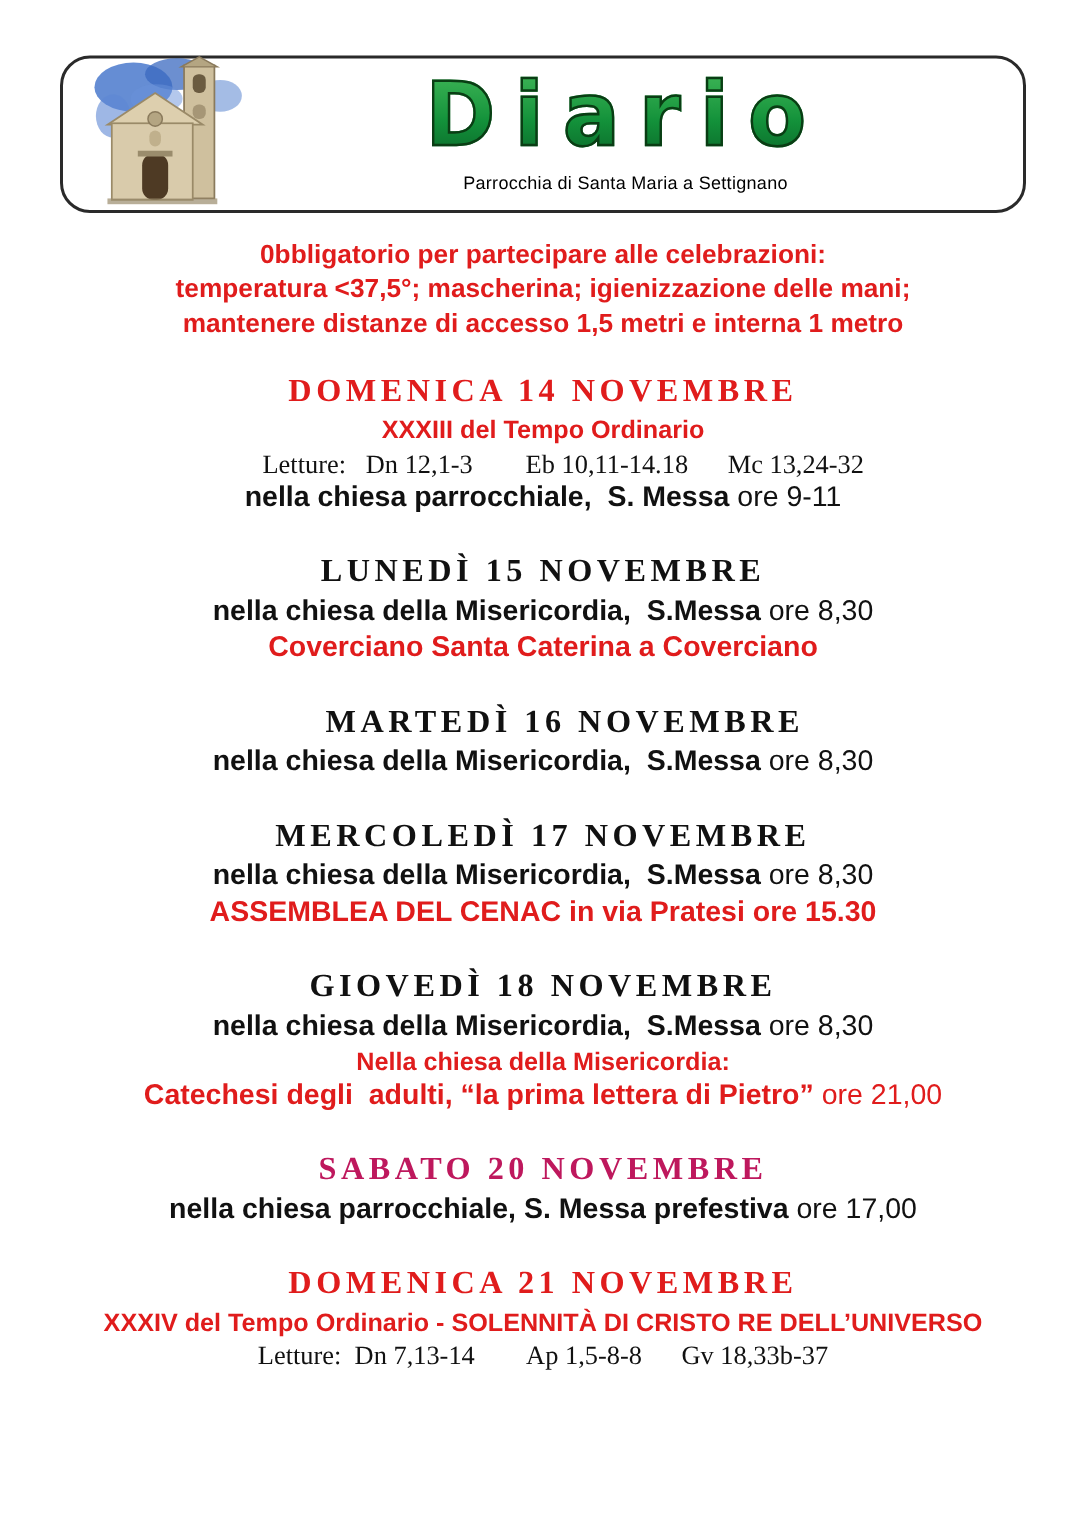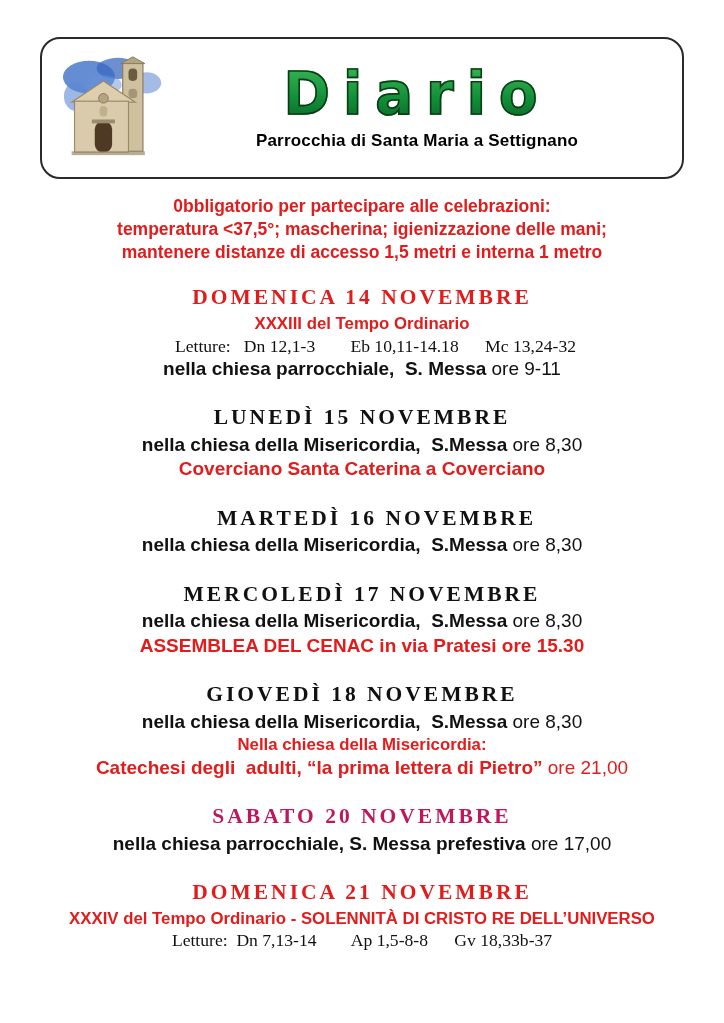--- a/index.html
+++ b/index.html
@@ -3,35 +3,35 @@
 <meta charset="utf-8">
 <style>
   html,body{margin:0;padding:0;background:#ffffff;}
   .page{
     width:724px;min-height:1023px;margin:0 auto;background:#ffffff;
     font-family:"Liberation Sans",sans-serif;color:#111;
     box-sizing:border-box;padding-top:37px;overflow:hidden;
   }
   
   .header-box{
-    margin:0 40px;height:142px;border:2px solid #2a2a2a;border-radius:20px;
+    margin:0 40px;height:105px;border:2px solid #2a2a2a;border-radius:20px;
     display:flex;align-items:center;box-sizing:border-box;padding:6px 16px 6px 12px;
     background:#ffffff;
   }
   .church{flex:0 0 auto;margin-left:8px;}
   .header-text{flex:1 1 auto;text-align:center;}
   .diario{
     font-family:"DejaVu Sans",sans-serif;font-weight:bold;
     font-size:56px;line-height:1;letter-spacing:13px;display:inline-block;
     background:linear-gradient(180deg,#3cb455 0%,#13913a 55%,#0a672a 100%);
     -webkit-background-clip:text;background-clip:text;color:transparent;
     -webkit-text-stroke:1.6px #0a3d14;
     transform:scaleY(1.05);
   }
-  .subtitle{font-size:17px;font-weight:bold;color:#000;margin-top:9px;letter-spacing:.2px;}
+  .subtitle{font-size:12px;font-weight:normal;color:#000;margin-top:9px;letter-spacing:.2px;}
   
   .notice{margin-top:16px;text-align:center;font-weight:bold;font-size:17.5px;line-height:1.32;}
   .notice-line{white-space:pre-wrap;}
   
   #days{text-align:center;}
   .section{margin-top:23px;}
   .section:first-child{margin-top:20px;}
   .h-day{
     font-family:"Liberation Serif",serif;font-weight:bold;font-size:21.5px;
     letter-spacing:3px;line-height:1.25;margin-bottom:2px;

